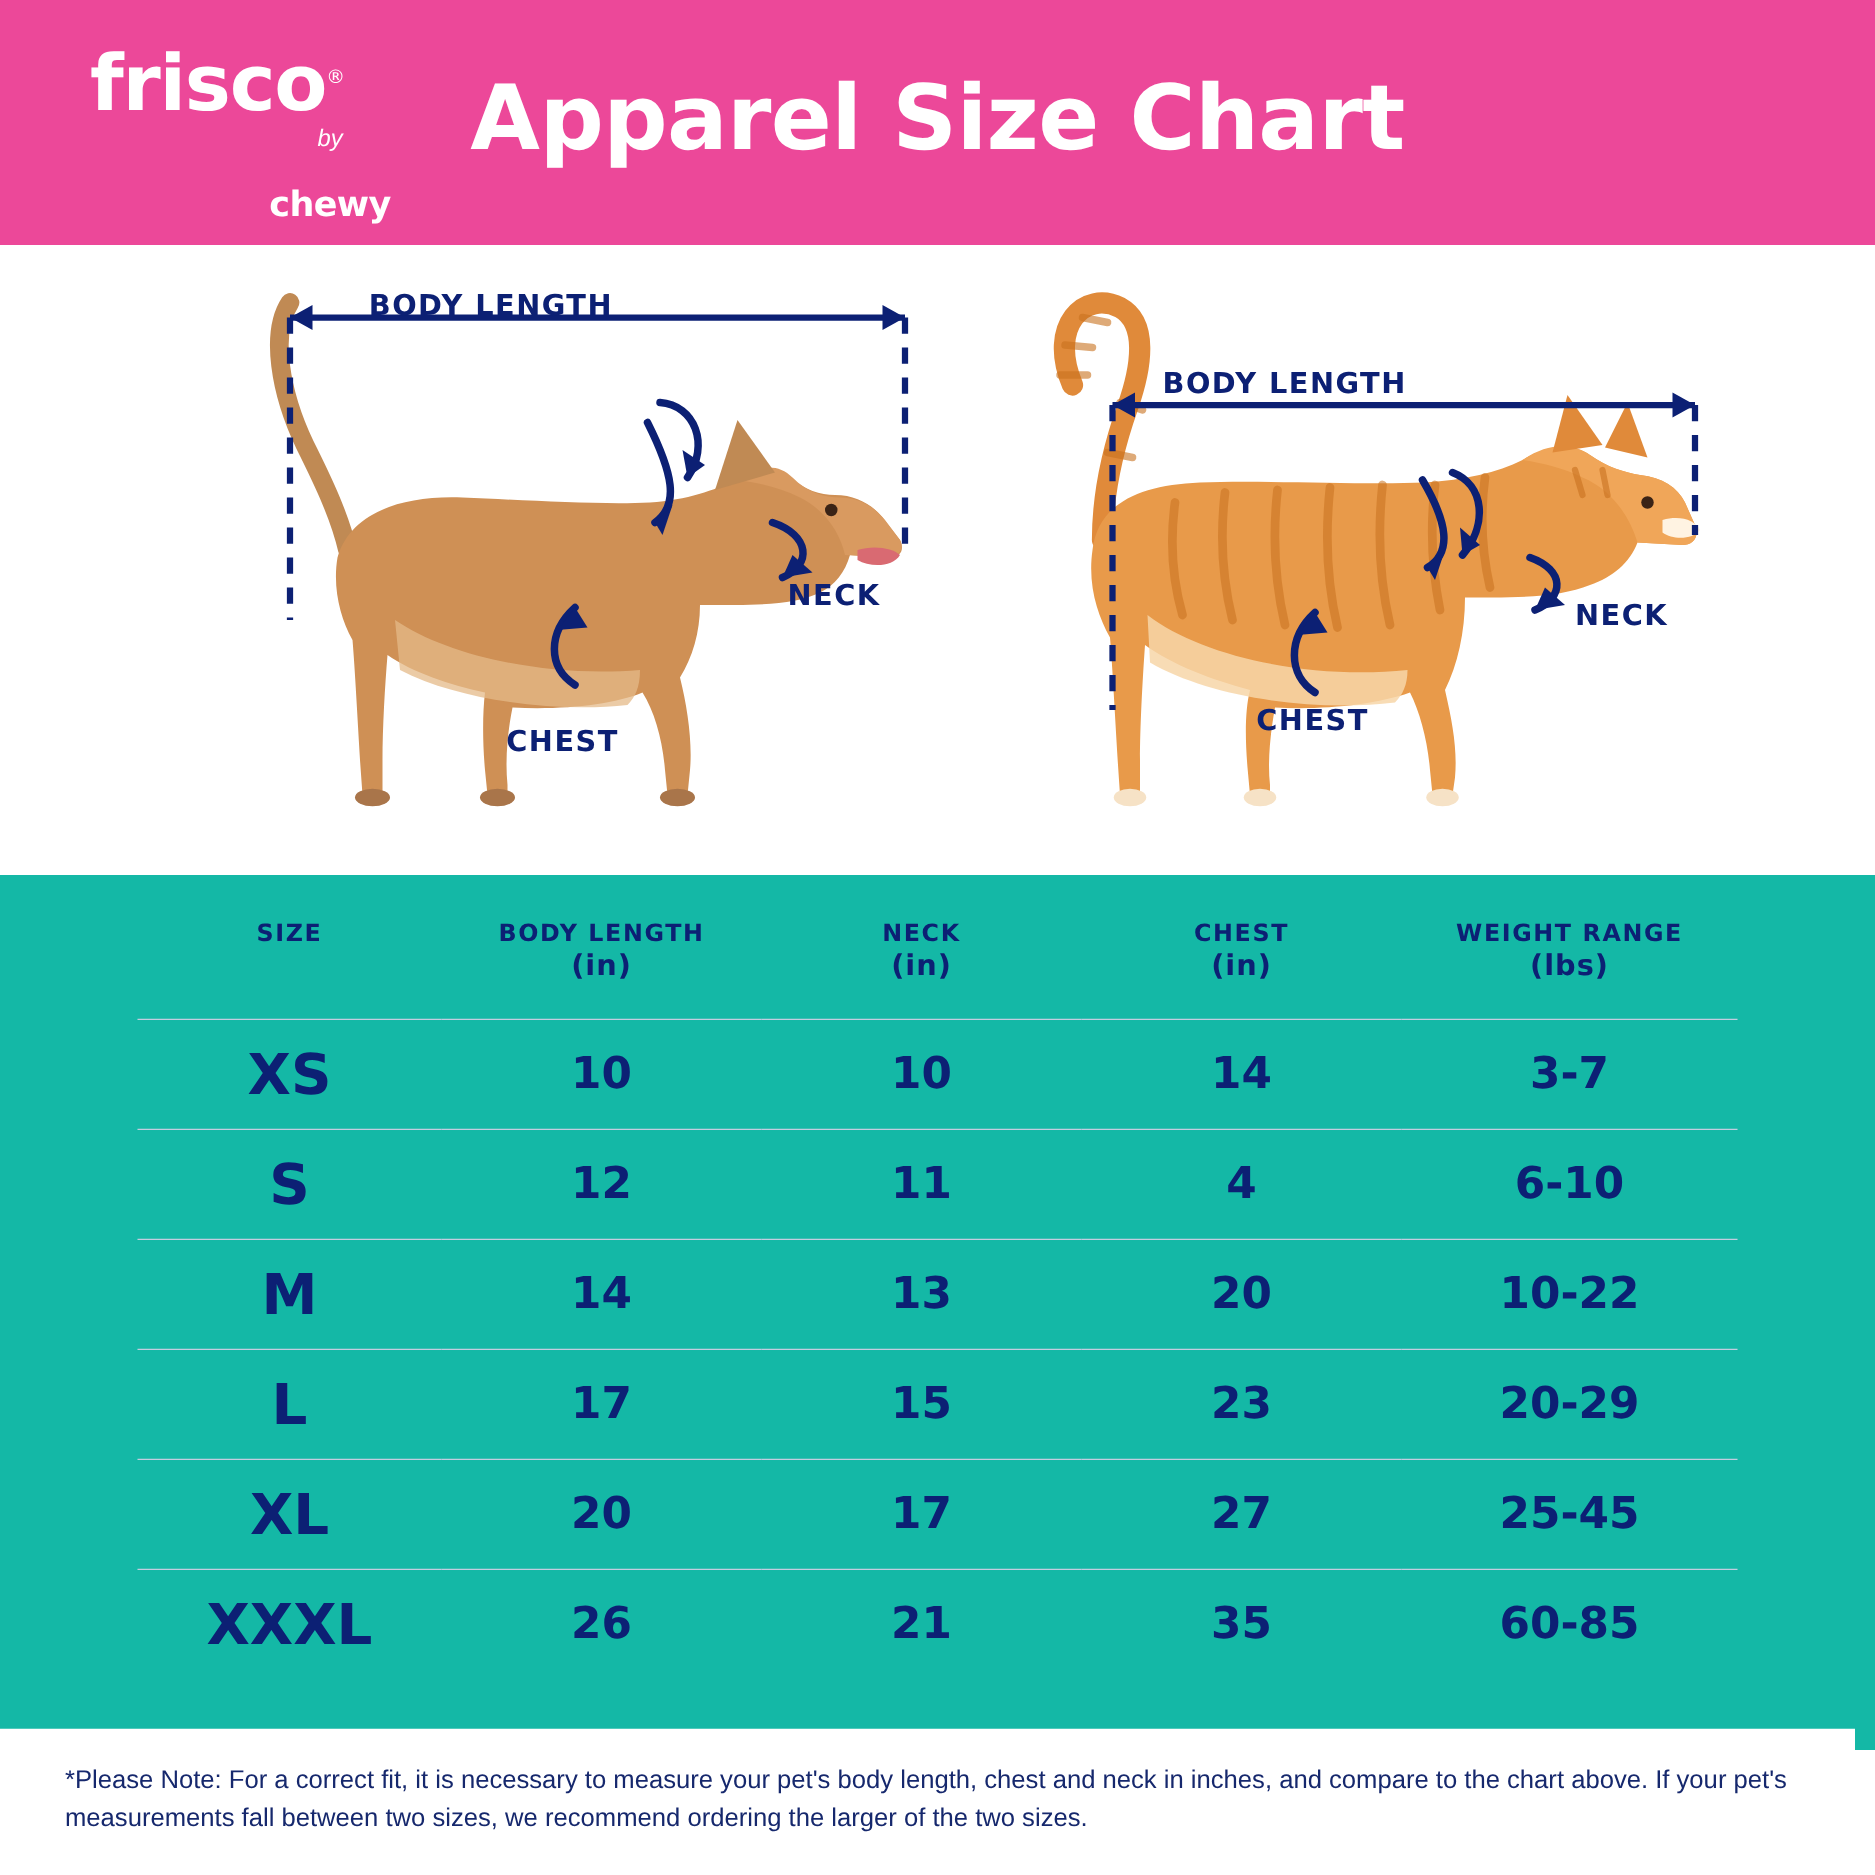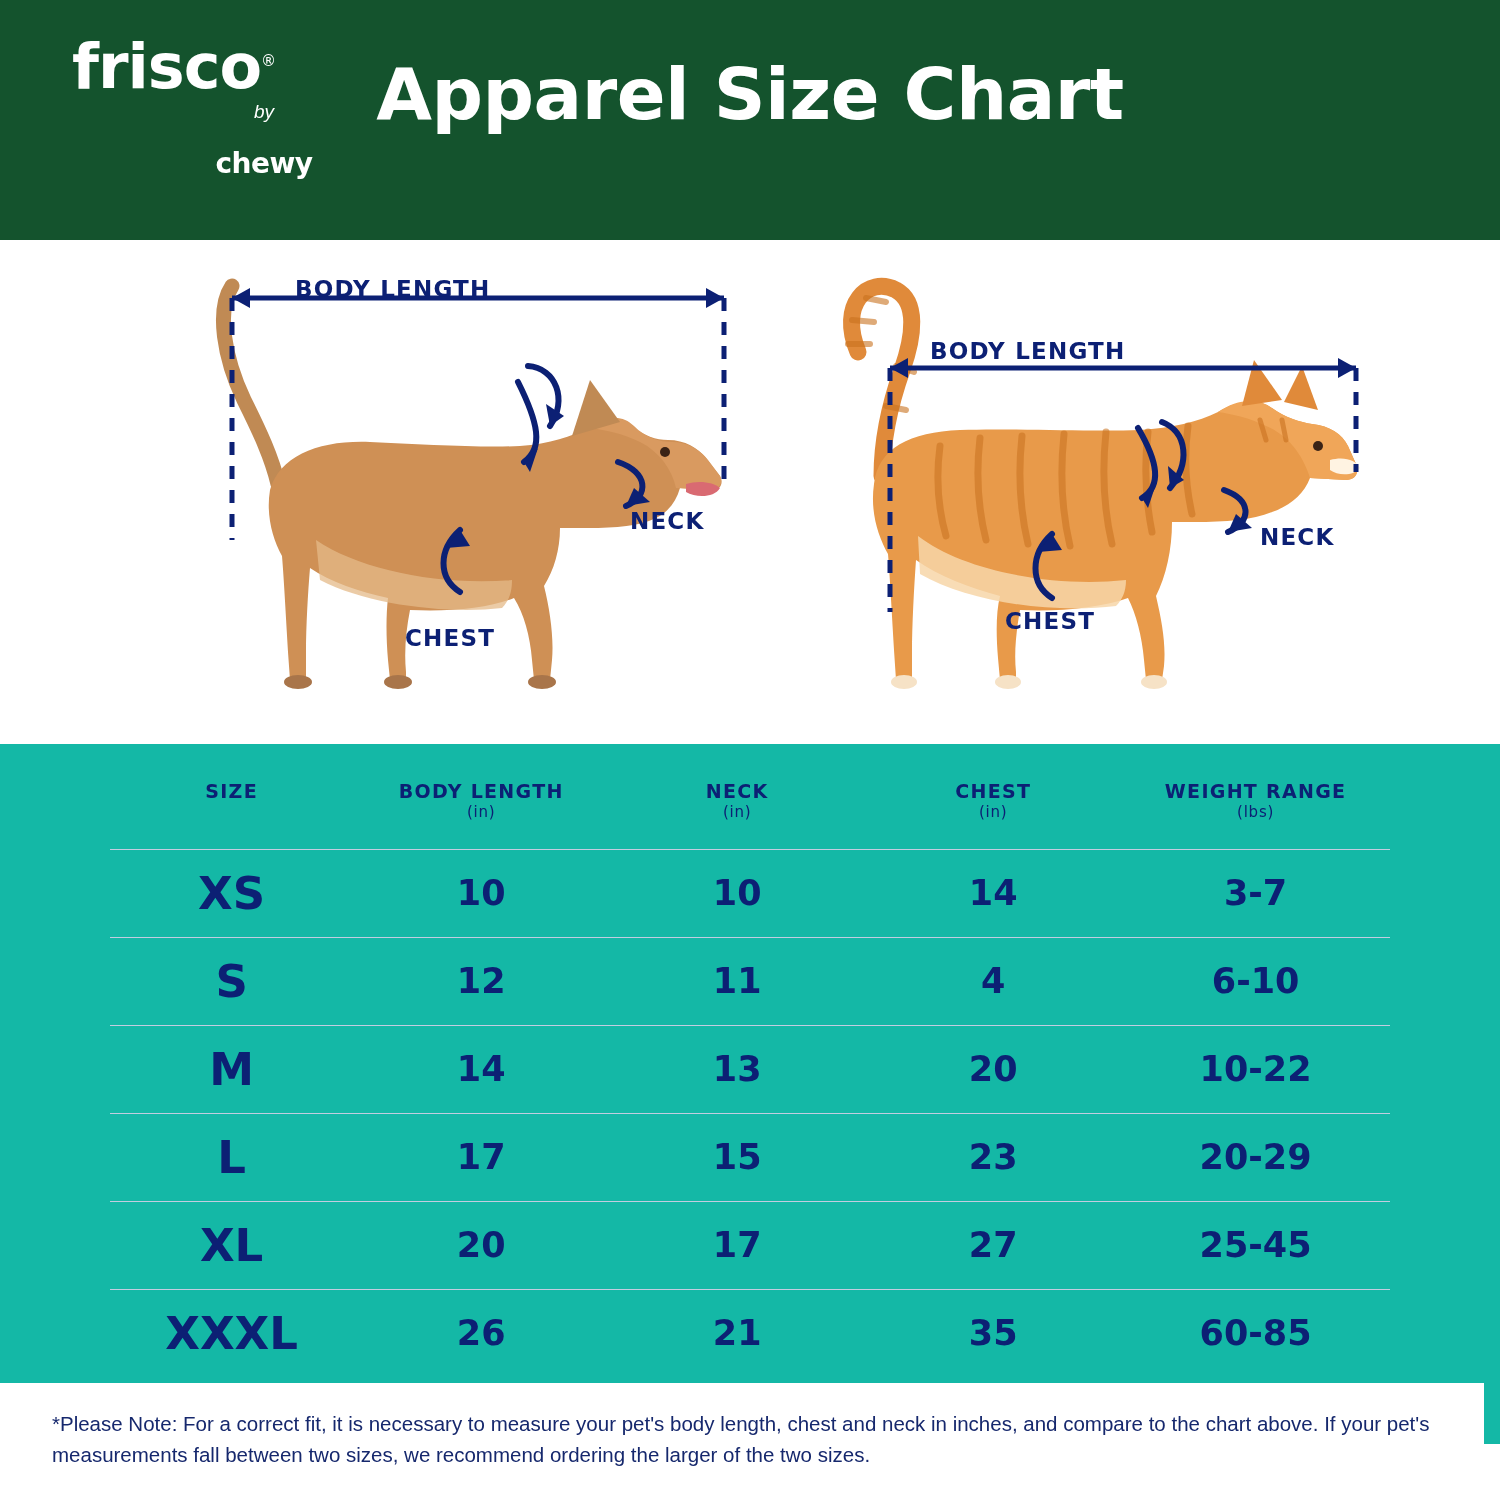--- a/index.html
+++ b/index.html
@@ -12,22 +12,22 @@
   .page {
     position: relative;
     width: 1500px; height: 1500px;
     overflow: hidden;
     background: #ffffff;
   }
 
   
   .header {
     position: relative;
-    height: 240px;
-    background: #14532d;
+    height: 196px;
+    background: #ec4899;
     display: flex;
     align-items: center;
   }
   .logo-wrap {
     position: absolute;
     left: 72px; top: 38px;
     width: 300px;
     color: #ffffff;
   }
   .logo-frisco {
@@ -128,23 +128,23 @@
     font-family: "DejaVu Sans", sans-serif;
     font-size: 19px;
     font-weight: 700;
     letter-spacing: 1.3px;
     padding-bottom: 26px;
     vertical-align: top;
     line-height: 1.28;
   }
   table.size-table th .unit {
     display: block;
-    font-size: 15px;
+    font-size: 23px;
     letter-spacing: 0.8px;
-    font-weight: 400;
+    font-weight: 700;
   }
   table.size-table td {
     color: #0c2074;
     font-family: "DejaVu Sans", sans-serif;
     font-weight: 700;
     font-size: 35px;
     text-align: center;
     padding: 17px 0 17px 0;
     border-top: 1px solid #c2cde0;
   }

